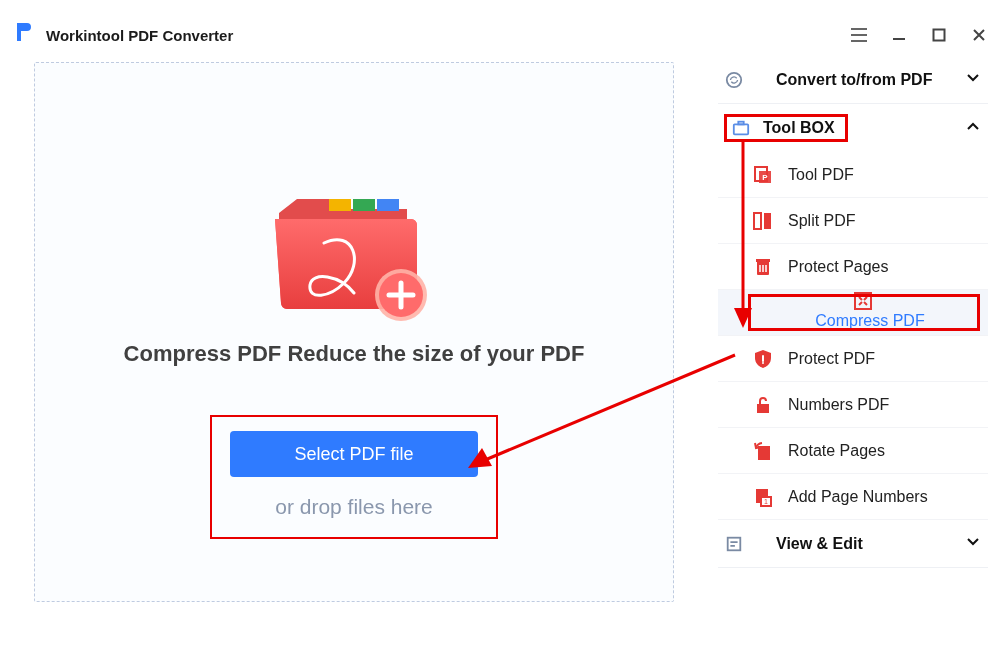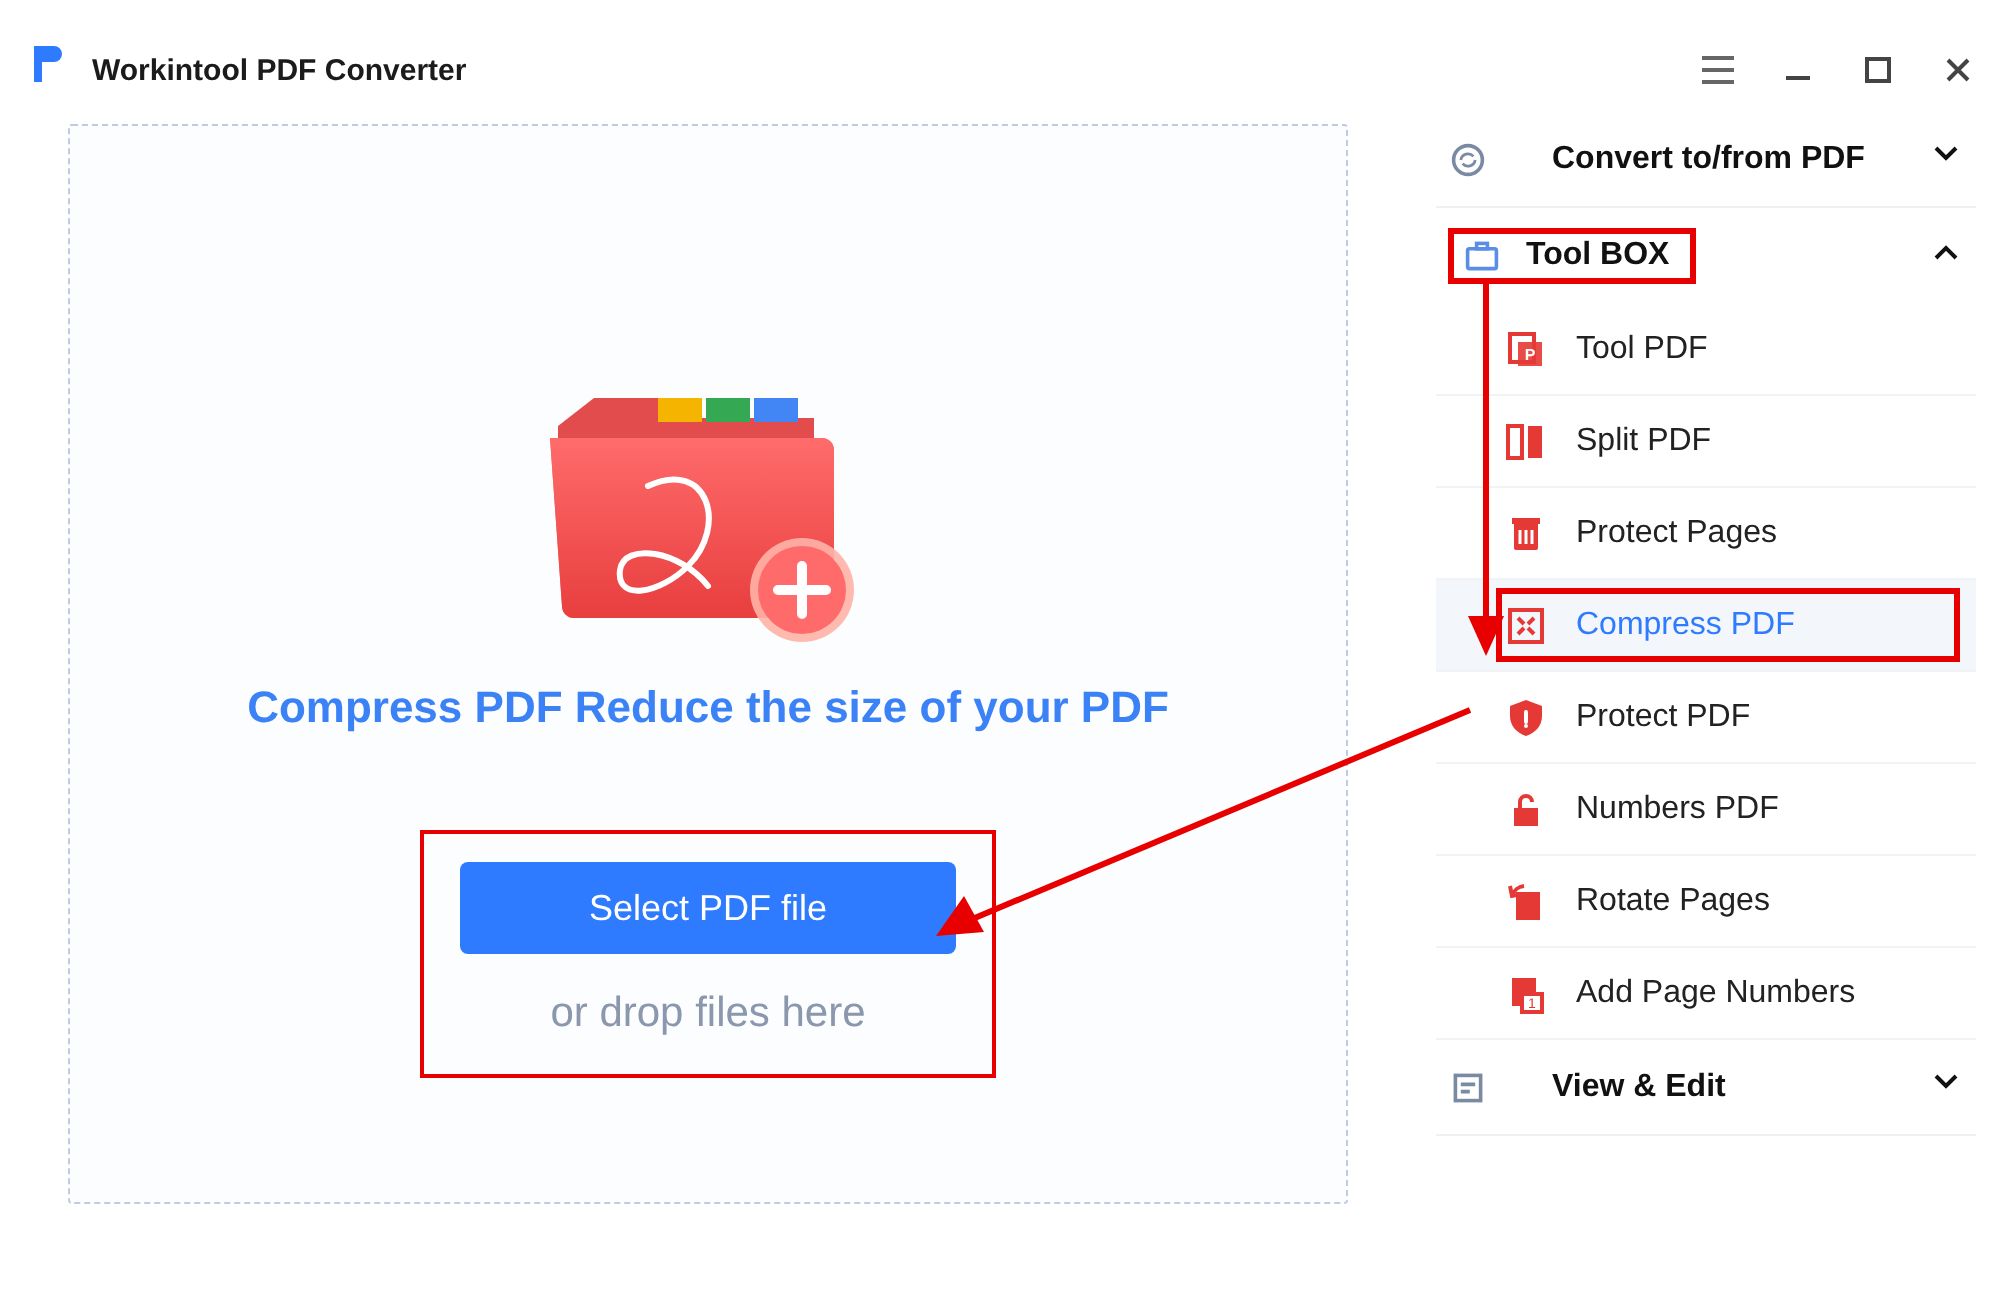--- a/index.html
+++ b/index.html
@@ -20,36 +20,36 @@
     position: relative;
     margin: 18px 0 0 22px;
     width: 640px; height: 540px;
     border: 1px dashed #bfcbe0;
     background: #fbfdff;
     border-radius: 2px;
     display: flex; flex-direction: column; align-items: center; justify-content: flex-start;
     padding-top: 120px;
   }
   .folder-illustration { position: relative; width: 170px; height: 140px; }
-  .heading { margin-top: 18px; font-size: 22px; font-weight: 700; color: #3b82f6; text-align:center;}
+  .heading { margin-top: 18px; font-size: 22px; font-weight: 700; color: #404040; text-align:center;}
   .select-box { margin-top: 48px; display:flex; flex-direction:column; align-items:center; gap:18px; border: 2px solid #e80000; padding: 14px 18px 18px 18px;}
   .select-btn { background:#2F7BFF; color:#fff; font-size:18px; font-weight:500; border:none; border-radius:4px; width:248px; height:46px; cursor:pointer;}
   .drop-text { color:#8a97ad; font-size:21px;}
   
   .sidebar { width: 270px; padding-top: 12px;}
   .section-header { display:flex; align-items:center; height:48px; padding:0 8px 0 6px; font-size:16px; font-weight:700; color:#111; cursor:pointer; border-bottom:1px solid #eef0f4;}
   .section-header .sh-icon { width:20px; margin-right:12px; display:flex; align-items:center; justify-content:center;}
   .section-header .chev { margin-left:auto; }
   .hl-toolbox { display:inline-flex; align-items:flex-start; border:3px solid #e80000; padding:2px 10px 2px 4px; font-weight:700;}
   .tool-list { list-style:none; }
   .tool-item { display:flex; align-items:center; height:46px; padding-left:34px; font-size:16px; color:#222; cursor:pointer; border-bottom:1px solid #f2f3f6;}
   .tool-item .ti-icon { width:22px; height:22px; margin-right:14px; display:flex; align-items:center; justify-content:center;}
   .tool-item.active { background:#f3f6fb; color:#2F7BFF; }
   .tool-item.active .ti-label { font-weight:500; }
-  .hl-item { position:relative; }
+  .hl-item { position:relative;flex-direction:column; }
   .hl-item::after { content:""; position:absolute; left:30px; right:8px; top:4px; bottom:4px; border:3px solid #e80000; pointer-events:none;}
   .section-header.collapsed { font-weight:700;gap:20px;}
   
   .arrow-svg { position:absolute; pointer-events:none; }
   .arrow-down { left: 728px; top: 140px; width: 30px; height: 190px; }
   .arrow-diag { left: 460px; top: 350px; width: 280px; height: 130px; }
 
   .mini-icon { width:18px;height:18px; }
   .red-sq { fill:#e53935; }
 </style>

